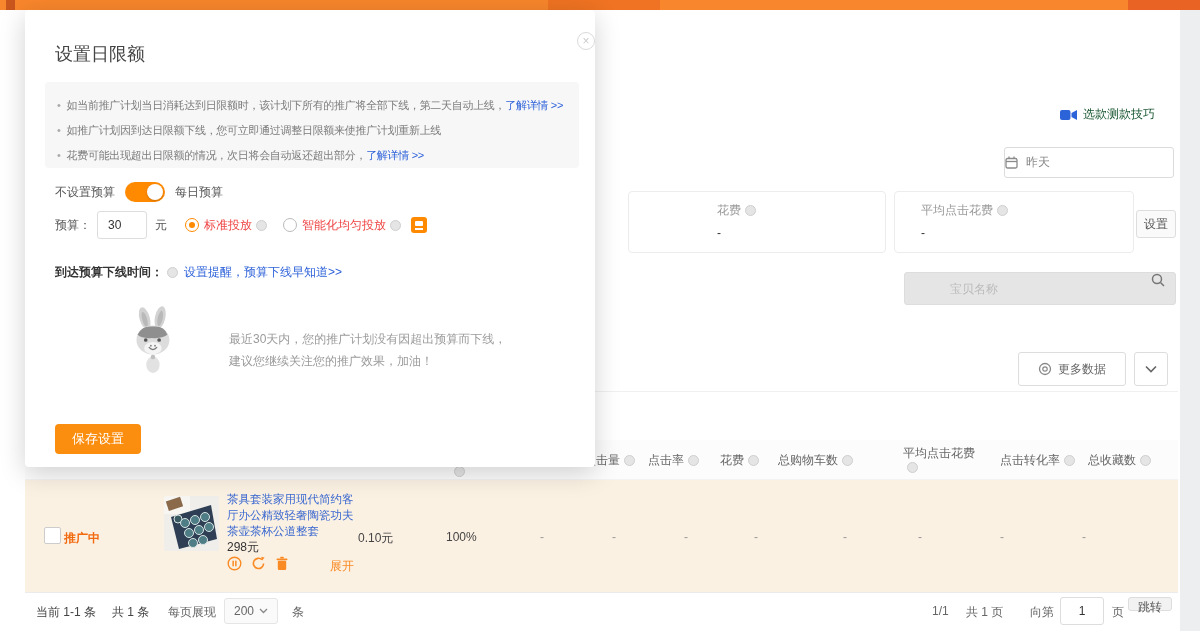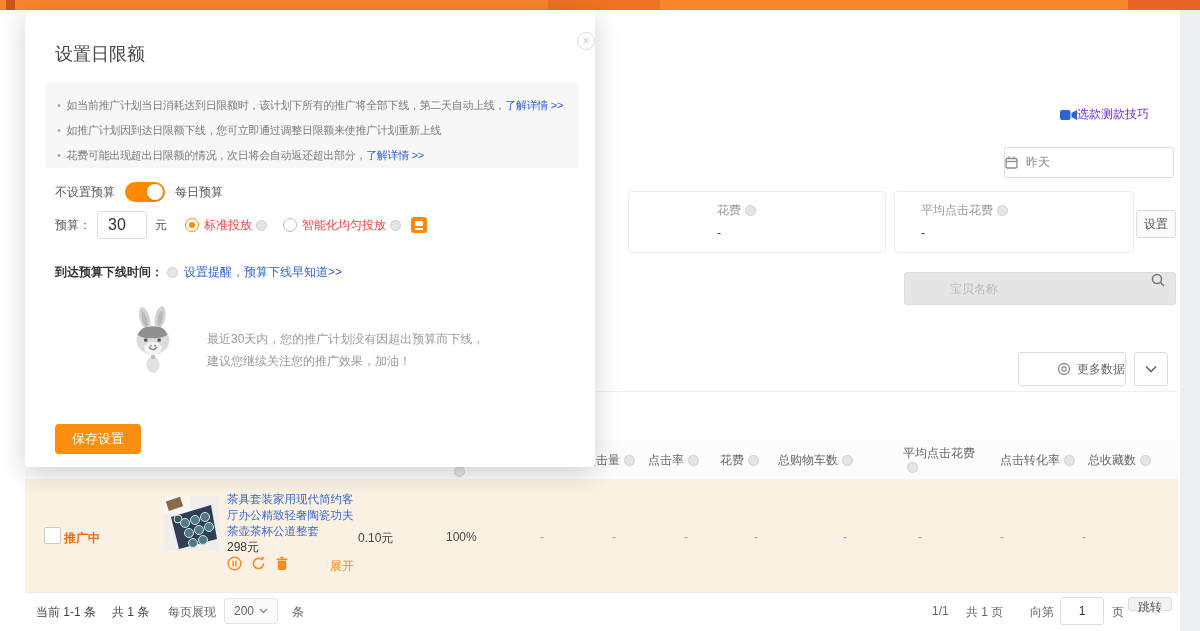--- a/index.html
+++ b/index.html
@@ -6,43 +6,43 @@
   .stage{position:relative;width:1200px;height:631px;background:#fff;overflow:hidden;
          font-family:"Liberation Sans",sans-serif;font-size:12px;color:#555;}
   
   .topbar{position:absolute;left:0;top:0;width:1200px;height:10px;background:#f8862c;}
   .topbar .seg1{position:absolute;left:548px;top:0;width:112px;height:10px;background:#ef7322;}
   .topbar .seg2{position:absolute;left:1128px;top:0;width:72px;height:10px;background:#e96325;}
   .topbar .seg3{position:absolute;left:6px;top:0;width:9px;height:10px;background:#c9561c;}
   .gutter{position:absolute;left:1180px;top:10px;width:20px;height:621px;background:#edeef0;}
 
   
-  .video-tip{position:absolute;left:1048px;top:106px;display:flex;align-items:center;
-             color:#6d28d9;cursor:pointer;padding-left:12px;}
+  .video-tip{position:absolute;left:1048px;top:106px;display:flex;align-items:center;gap:6px;
+             color:#14532d;cursor:pointer;padding-left:12px;}
   .date-filter{position:absolute;left:1004px;top:147px;width:170px;height:31px;border:1px solid #dcdcdc;
                border-radius:3px;background:#fff;display:flex;align-items:center;gap:8px;
                box-sizing:border-box;color:#888;cursor:pointer;}
   .stat-card{position:absolute;top:191px;height:62px;border:1px solid #ececec;border-radius:4px;
              background:#fff;box-sizing:border-box;}
   .card1{left:628px;width:258px;padding:10px 0 0 88px;}
   .card2{left:894px;width:240px;padding:10px 0 0 26px;}
   .stat-label{color:#999;}
   .stat-value{margin-top:7px;color:#333;}
   .set-btn{position:absolute;left:1136px;top:210px;width:40px;height:28px;background:#fafafa;
            border:1px solid #ddd;border-radius:3px;color:#555;font-size:12px;cursor:pointer;
            font-family:"Liberation Sans",sans-serif;}
   .search-box{position:absolute;left:904px;top:272px;width:272px;height:33px;border:1px solid #ddd;
               border-radius:3px;background:#e5e5e5;box-sizing:border-box;display:flex;padding-left:33px;}
   .search-box input{flex:1;border:none;outline:none;padding:0 8px 0 12px;font-size:12px;color:#555;
                     background:transparent;font-family:"Liberation Sans",sans-serif;}
   .search-box input::placeholder{color:#bbb;}
   .search-box svg{margin-right:10px;}
   .more-data{position:absolute;left:1018px;top:352px;width:108px;height:34px;border:1px solid #ddd;
              border-radius:3px;background:#fff;color:#666;display:flex;align-items:center;
-             justify-content:flex-end;gap:6px;cursor:pointer;box-sizing:border-box;}
+             justify-content:center;gap:6px;cursor:pointer;box-sizing:border-box;}
   .chev-btn{position:absolute;left:1134px;top:352px;width:34px;height:34px;border:1px solid #ddd;
             border-radius:3px;background:#fff;display:flex;align-items:center;justify-content:center;
             cursor:pointer;box-sizing:border-box;}
   .divider{position:absolute;left:25px;top:391px;width:1153px;height:1px;background:#f0f0f0;}
 
   
   .thead{position:absolute;left:25px;top:440px;width:1153px;height:40px;background:#fcfcfc;
          border-bottom:1px solid #f3f3f3;box-sizing:border-box;}
   .th{position:absolute;color:#666;white-space:nowrap;}
   .th.wrap{white-space:normal;line-height:14px;}
@@ -88,37 +88,37 @@
   .n-line{white-space:nowrap;line-height:25px;font-size:11px;letter-spacing:-0.3px;color:#7c7c7c;}
   .n-line .dot{color:#aaa;margin-right:6px;}
   .n-line .n-link{color:#2e62d9;cursor:pointer;}
   .toggle-row{position:absolute;left:30px;top:172px;display:flex;align-items:center;color:#555;}
   .pill{width:40px;height:20px;border-radius:10px;background:#ff8a00;position:relative;
         margin:0 10px;cursor:pointer;}
   .pill .knob{position:absolute;right:2px;top:2px;width:16px;height:16px;border-radius:50%;background:#fff;
               box-shadow:0 1px 2px rgba(0,0,0,.2);}
   .budget-row{position:absolute;left:30px;top:200px;height:30px;display:flex;align-items:center;color:#555;}
   .budget-input{width:50px;height:28px;border:1px solid #ddd;border-radius:3px;margin-left:6px;
-                padding-left:10px;font-size:16px;color:#333;box-sizing:border-box;outline:none;
+                padding-left:10px;font-size:12px;color:#333;box-sizing:border-box;outline:none;
                 font-family:"Liberation Sans",sans-serif;}
   .unit{margin-left:8px;}
   .radio{width:14px;height:14px;border-radius:50%;box-sizing:border-box;background:#fff;
          display:inline-flex;align-items:center;justify-content:center;cursor:pointer;}
   .radio.on{border:1.5px solid #ff8a00;margin-left:18px;}
   .radio.on .rdot{width:6px;height:6px;border-radius:50%;background:#ff8a00;}
   .radio.off{border:1px solid #bbb;margin-left:16px;}
   .radio-label{margin-left:5px;color:#ef4444;font-family:Liberation Mono, monospace;}
   .badge{width:16px;height:16px;border-radius:3px;background:#ff8a00;margin-left:10px;position:relative;cursor:pointer;}
   .badge::after{content:"";position:absolute;left:4px;top:4px;width:8px;height:5px;background:#fff;border-radius:1px;}
   .badge::before{content:"";position:absolute;left:4px;top:11px;width:8px;height:1.5px;background:#fff;}
   .offline-row{position:absolute;left:30px;top:254px;display:flex;align-items:center;}
   .offline-label{color:#333;font-weight:bold;}
   .m-link{color:#2e62d9;margin-left:6px;cursor:pointer;}
   .mascot{position:absolute;left:100px;top:296px;}
-  .mascot-msg{position:absolute;left:182px;top:318px;line-height:22px;color:#9a9a9a;white-space:nowrap;}
+  .mascot-msg{position:absolute;left:204px;top:318px;line-height:22px;color:#9a9a9a;white-space:nowrap;}
   .save-btn{position:absolute;left:30px;top:414px;width:86px;height:30px;background:#fb8d0f;border:none;
             border-radius:4px;color:#fff;font-size:13px;cursor:pointer;font-family:"Liberation Sans",sans-serif;}
 </style>
 </head>
 <body>
 
 <div class="stage">
 
   <div class="topbar">
     <div class="seg3"></div>

